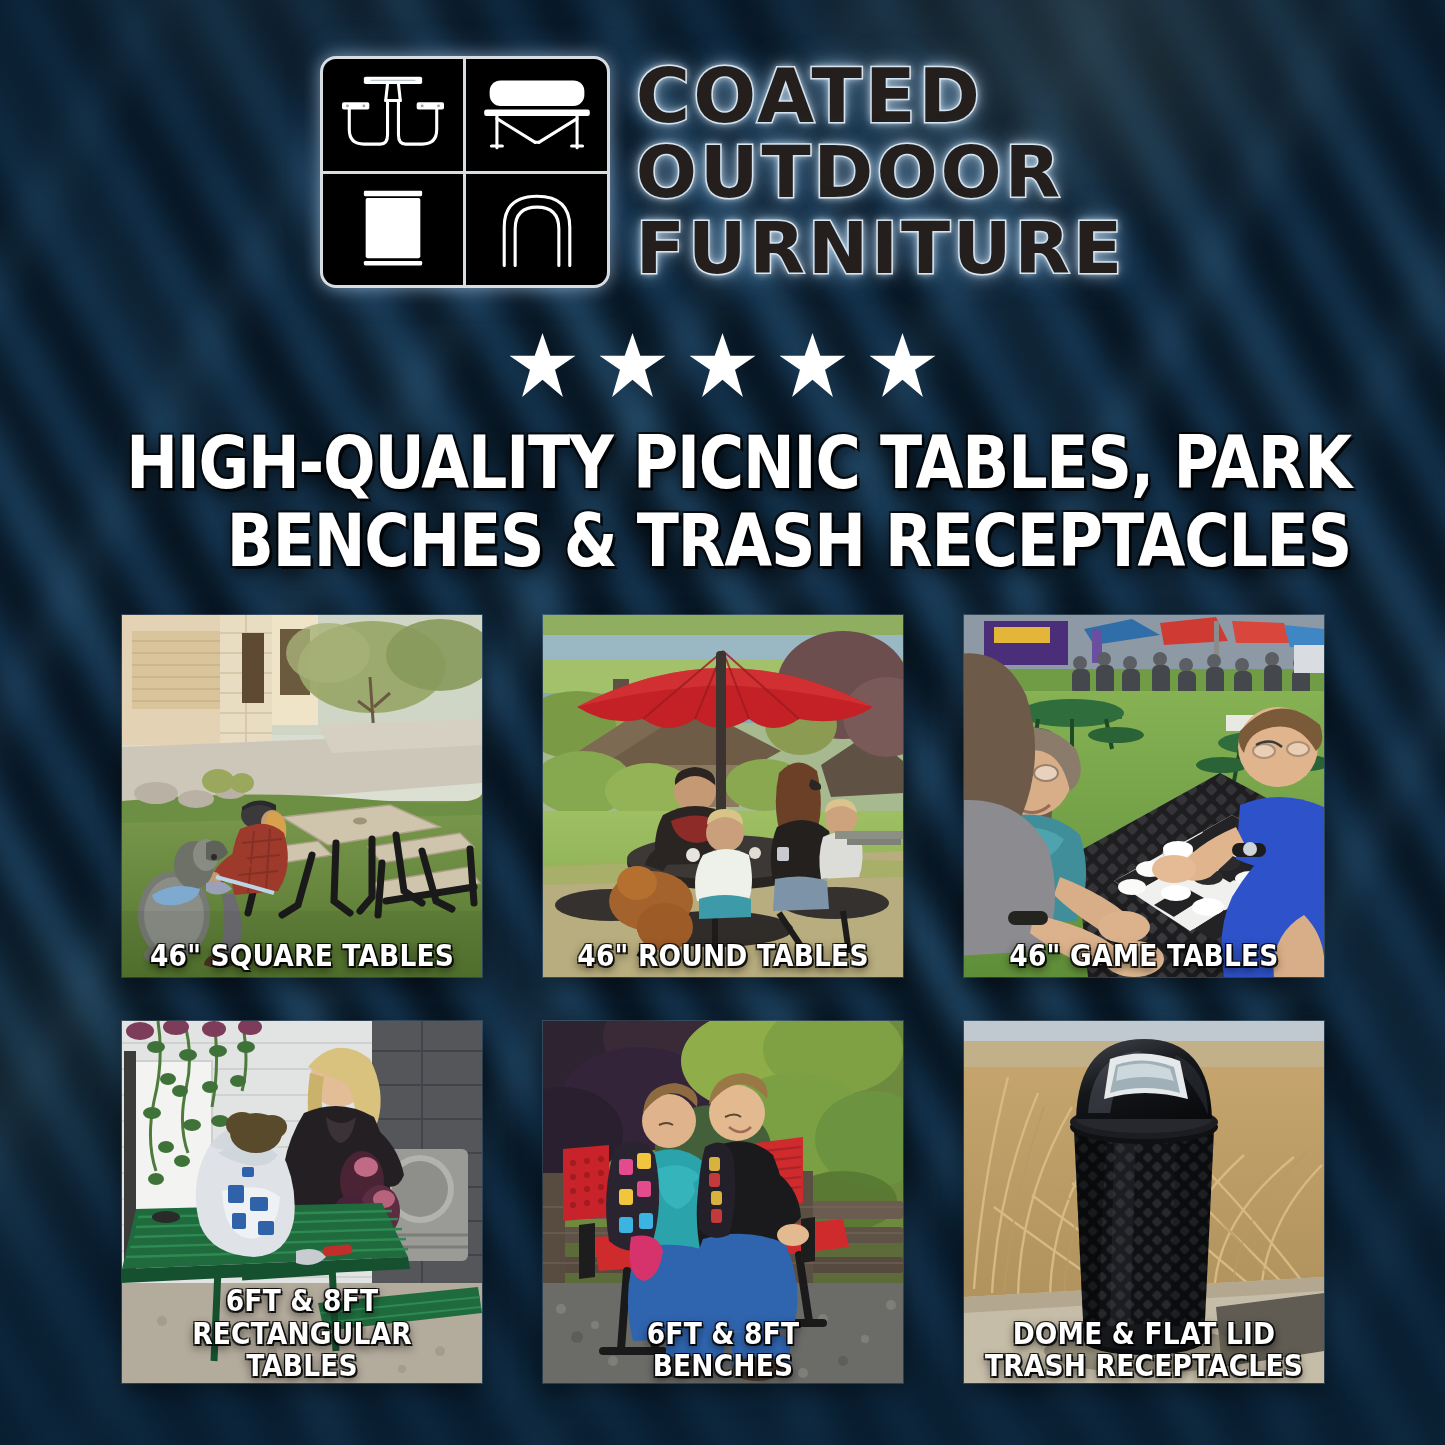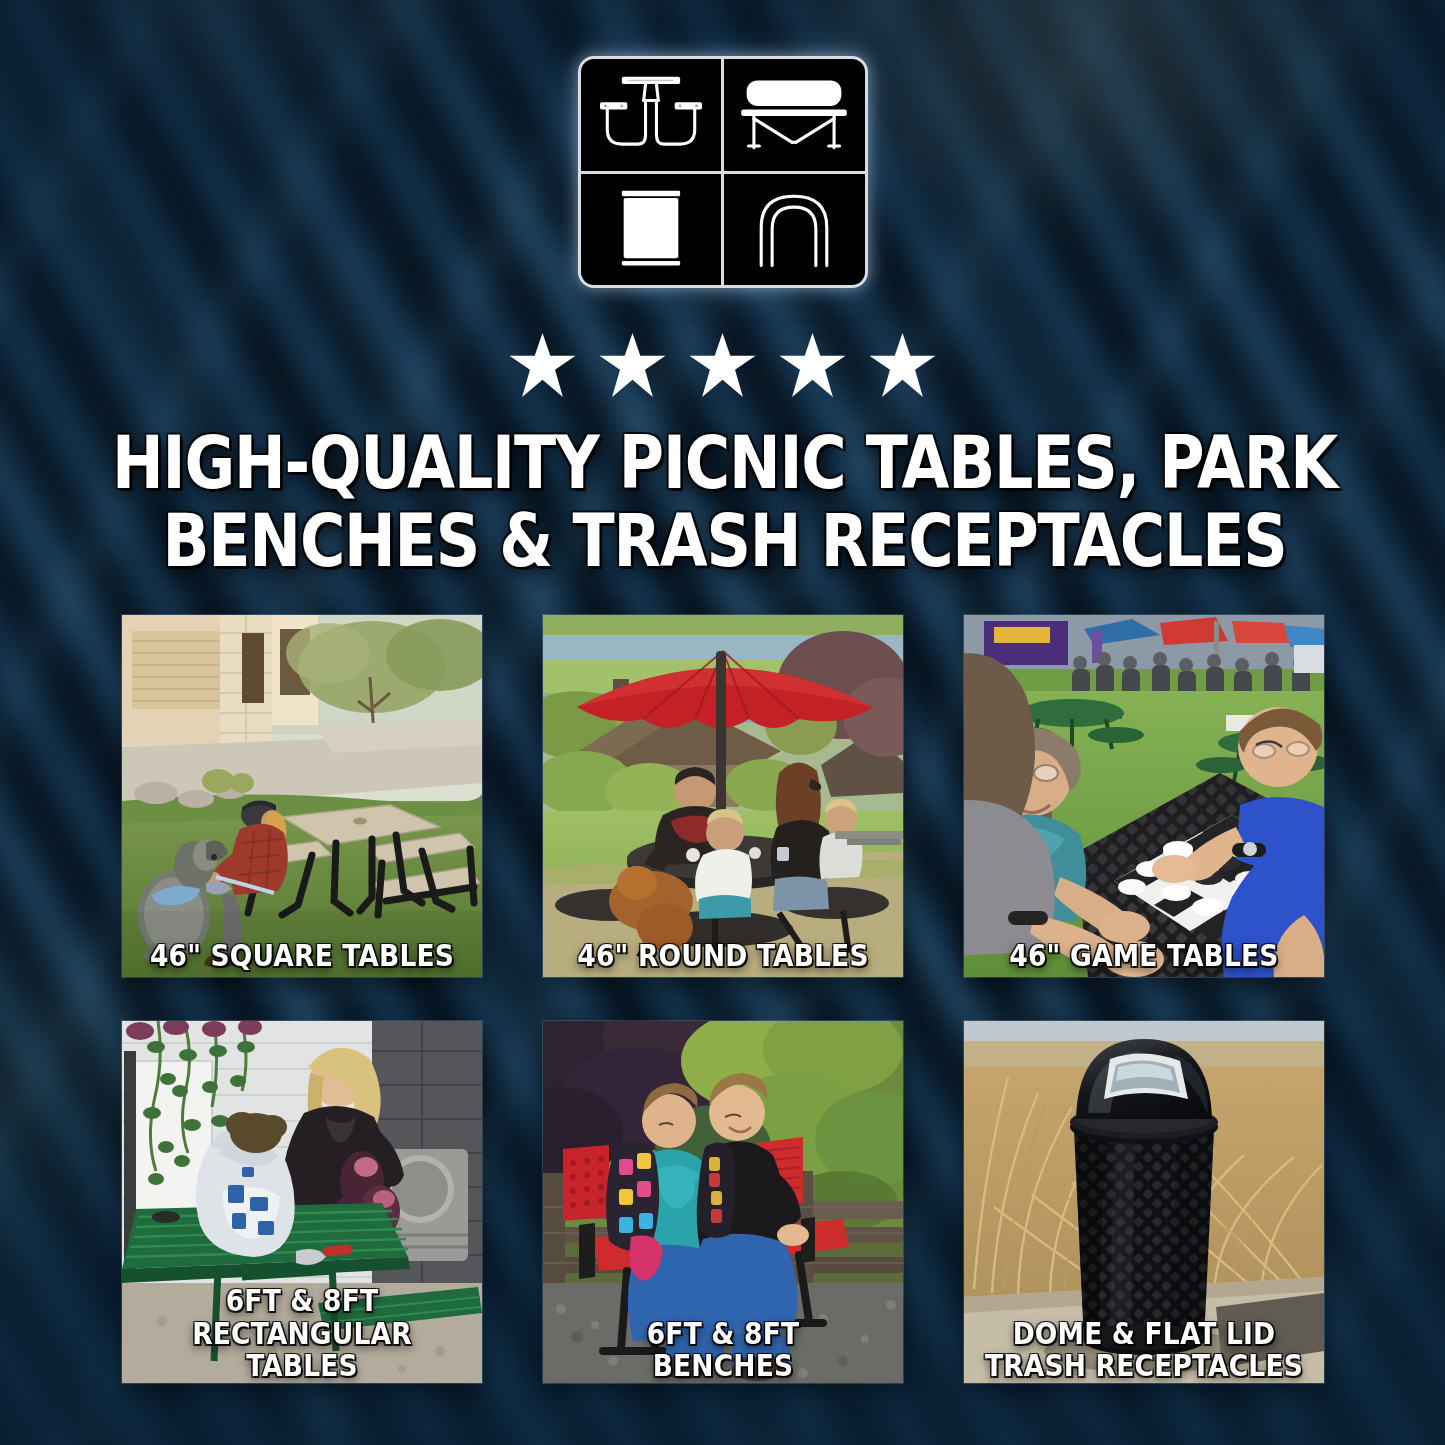--- a/index.html
+++ b/index.html
@@ -113,21 +113,21 @@
   .star{
     width:66px;height:64px;
     background:#ffffff;
     clip-path:polygon(50% 0%,61.8% 35.5%,100% 35.5%,69% 57.5%,80.9% 100%,50% 73%,19.1% 100%,31% 57.5%,0% 35.5%,38.2% 35.5%);
     filter:drop-shadow(0 2px 5px rgba(0,0,0,.55));
   }
 
   
   .headline{
     position:absolute;left:4px;right:0;top:424px;
-    text-align:center;
+    text-align:right;
     padding:0 54px;
   }
   .headline .hl{
     display:block;
     font-family:"DejaVu Sans Condensed","Liberation Sans Narrow","Liberation Sans",sans-serif;
     font-weight:700;
     font-size:73px;
     line-height:1.07;
     letter-spacing:-1.2px;
     color:#ffffff;
@@ -228,20 +228,25 @@
         </svg>
       </div>
       <div class="logo-cell">
         <svg viewBox="0 0 140 112" width="128" height="102" fill="none" stroke="#ffffff" stroke-width="3.4" stroke-linecap="round" stroke-linejoin="round">
           <path d="M34 96 L34 54 Q34 20 70 20 Q106 20 106 54 L106 96"></path>
           <path d="M46 96 L46 56 Q46 32 70 32 Q94 32 94 56 L94 96"></path>
         </svg>
       </div>
     </div>
 
+    <div class="wordmark">
+      <div class="wm-line l1">COATED</div>
+      <div class="wm-line l2">OUTDOOR</div>
+      <div class="wm-line l3">FURNITURE</div>
+    </div>
   </div>
 
   <div class="stars">
     <div class="star"></div>
     <div class="star"></div>
     <div class="star"></div>
     <div class="star"></div>
     <div class="star"></div>
   </div>
 

